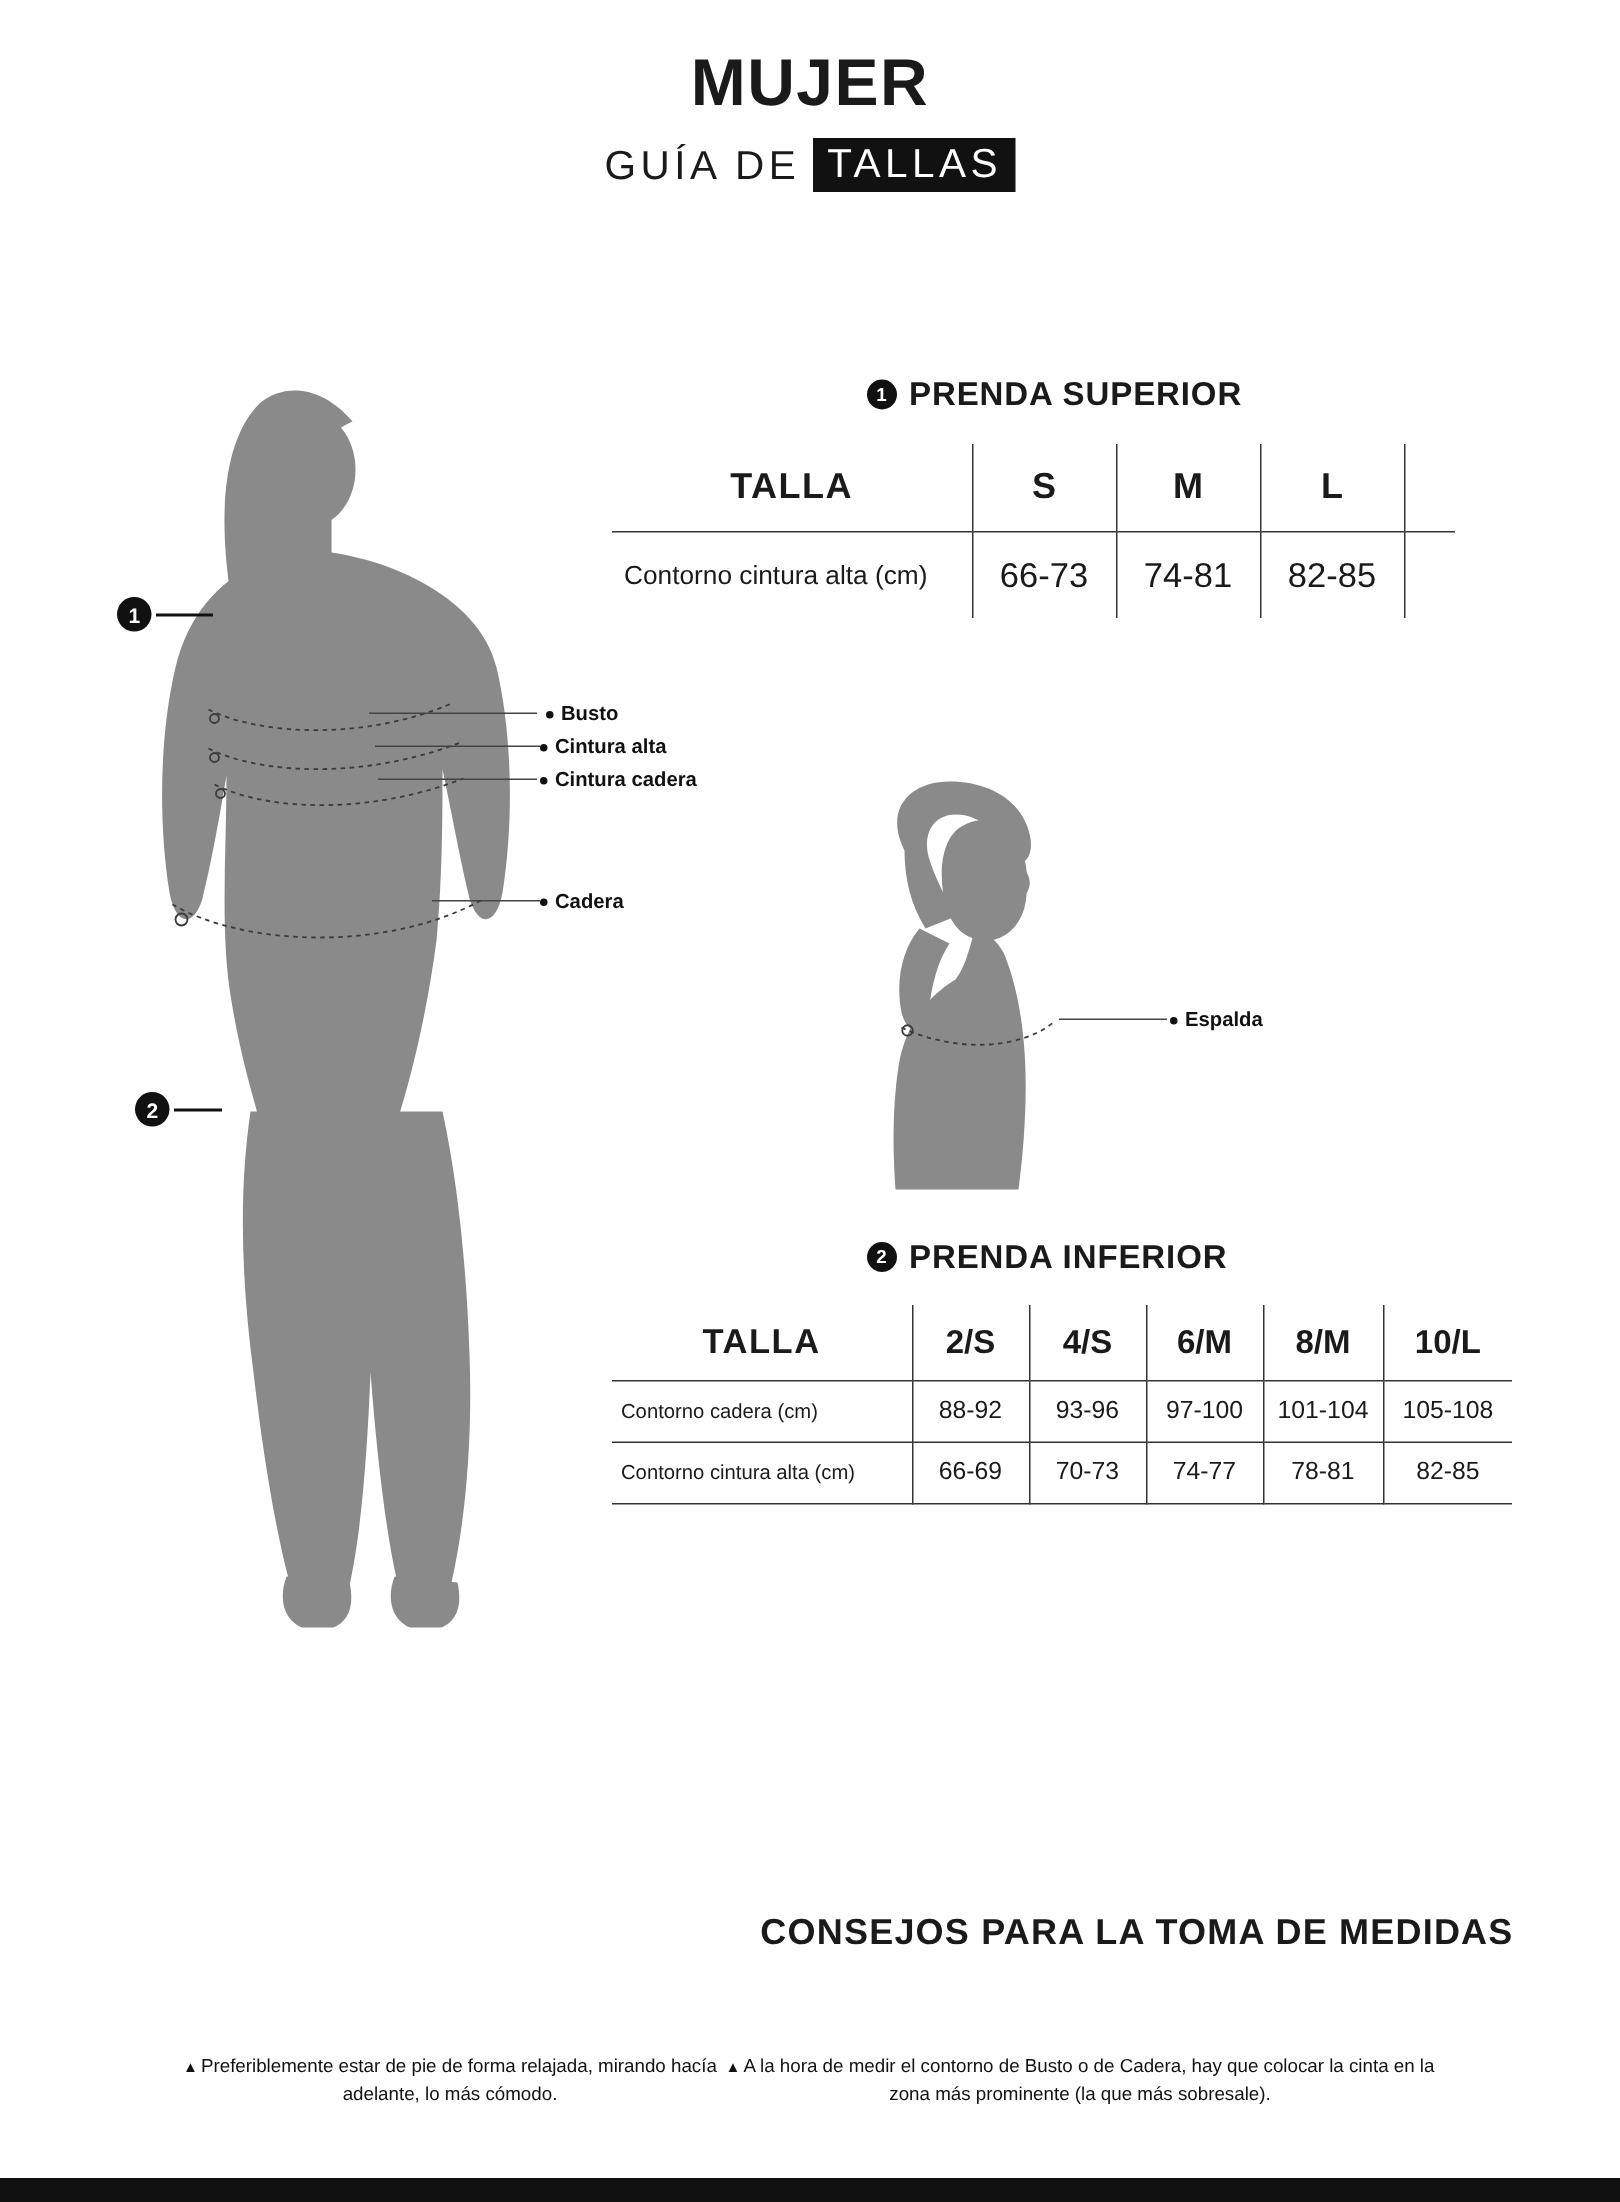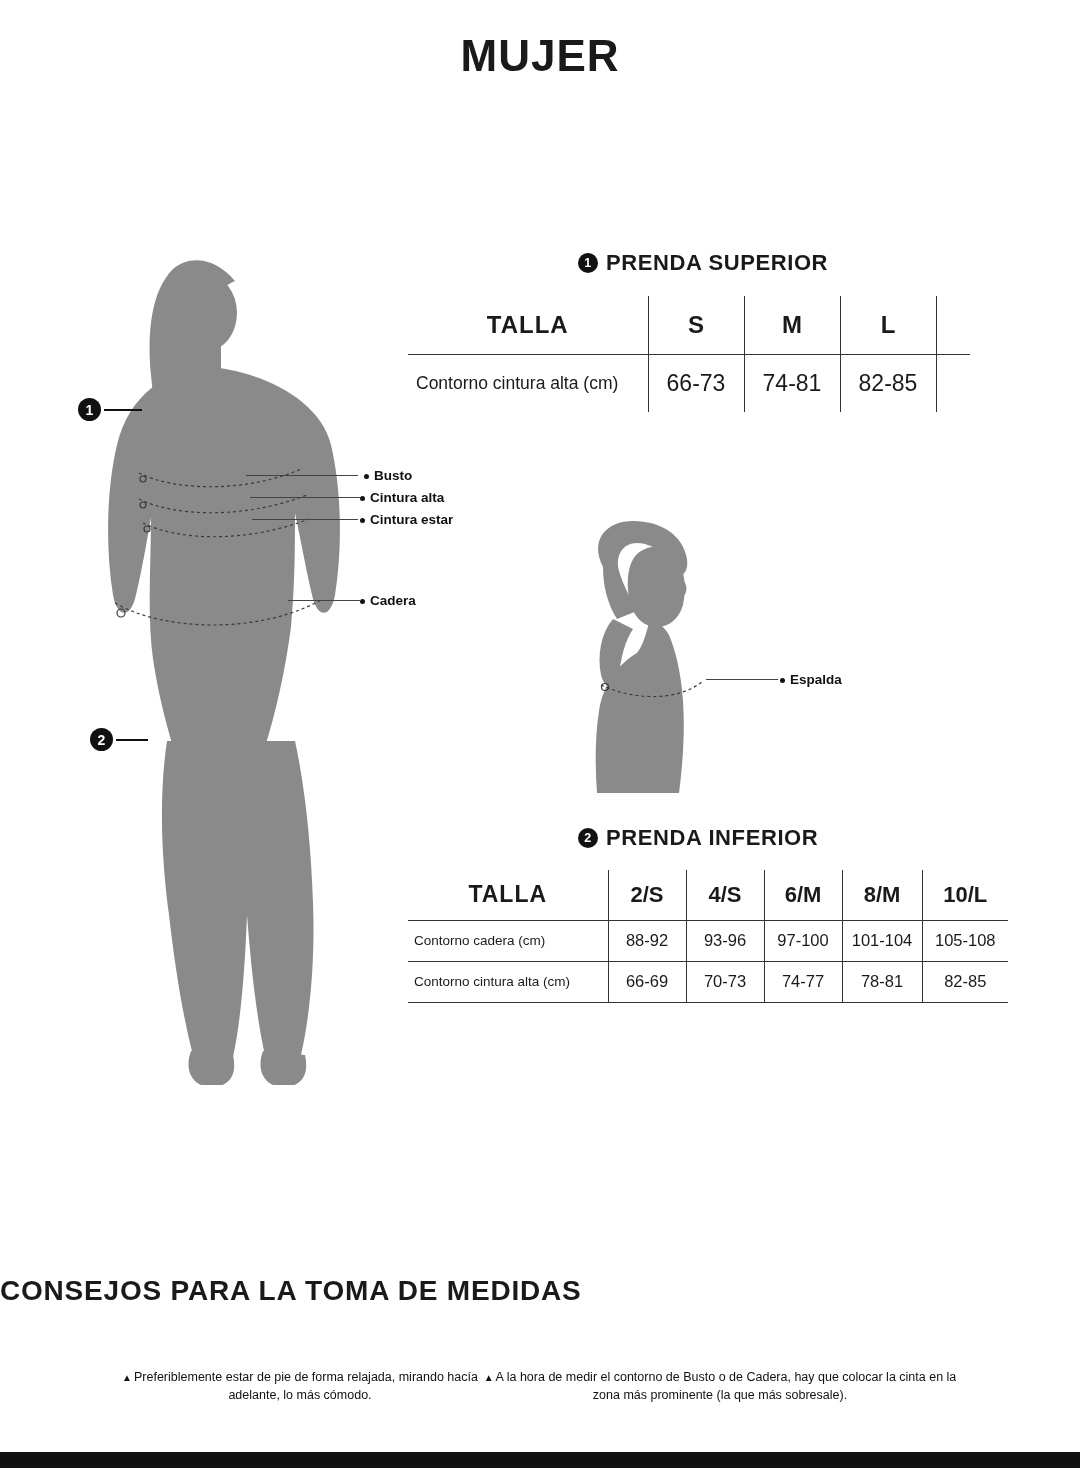--- a/index.html
+++ b/index.html
@@ -171,22 +171,22 @@
   .tbl-bot th { height: 50px; }
   .tbl-bot td { height: 41px; }
 
   .bb { border-bottom: 1.4px solid #333; }
   .br { border-right: 1.4px solid #333; }
 
   
   .tips-head {
     position: absolute;
     top: 1275px; left: 0; width: 1009px;
-    text-align: left;
-    font-size: 28px;
+    text-align: right;
+    font-size: 24px;
     font-weight: 800;
     letter-spacing: 0.8px;
   }
   .tip {
     position: absolute;
     font-size: 12.5px;
     line-height: 1.45;
     text-align: center;
     color: #111;
     margin-top: 40px;
@@ -200,20 +200,24 @@
     left: 0; bottom: 0;
     width: 1080px; height: 16px;
     background: #111111;
   }
 </style>
 </head>
 <body>
 
 <div class="header">
   <h1 class="title">MUJER</h1>
+  <div class="subtitle-row">
+    <span>GUÍA DE</span>
+    <span class="subtitle-hl">TALLAS</span>
+  </div>
 </div>
 
 <div class="figure-main">
   <svg width="340" height="830" viewBox="0 0 340 830" xmlns="http://www.w3.org/2000/svg">
     <g fill="#8a8a8a">
 
       <path d="M118 14 C96 36,92 78,96 120 C99 152,104 178,110 200 L150 200 C142 168,140 120,144 90 C148 58,160 34,180 26 C160 2,134 0,118 14 Z"></path>
 
       <ellipse cx="152" cy="58" rx="30" ry="38"></ellipse>
 
@@ -251,21 +255,21 @@
   <span class="dot"></span><span>Busto</span>
 </div>
 
 <div class="leader-rule" style="left:250px; top:497px; width:110px;"></div>
 <div class="leader" style="left:360px; top:490px;">
   <span class="dot"></span><span>Cintura alta</span>
 </div>
 
 <div class="leader-rule" style="left:252px; top:519px; width:106px;"></div>
 <div class="leader" style="left:360px; top:512px;">
-  <span class="dot"></span><span>Cintura estar</span>
+  <span class="dot"></span><span>Cintura cadera</span>
 </div>
 
 <div class="leader-rule" style="left:288px; top:600px; width:72px;"></div>
 <div class="leader" style="left:360px; top:593px;">
   <span class="dot"></span><span>Cadera</span>
 </div>
 
 <div class="marker" style="left:78px; top:398px;">1</div>
 <div class="marker-line" style="left:104px; top:409px; width:38px;"></div>
 

